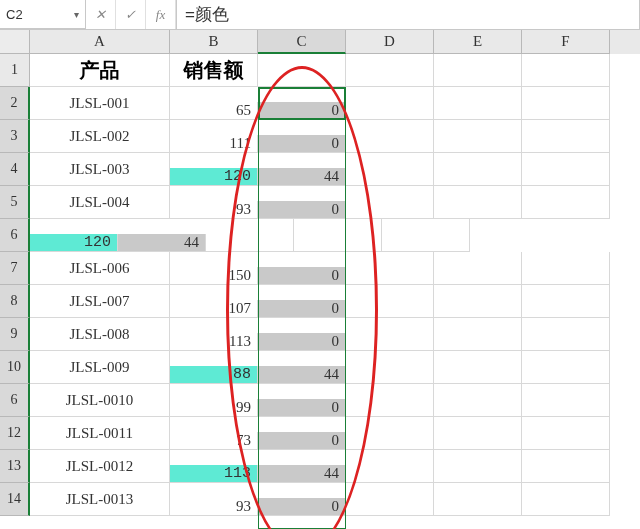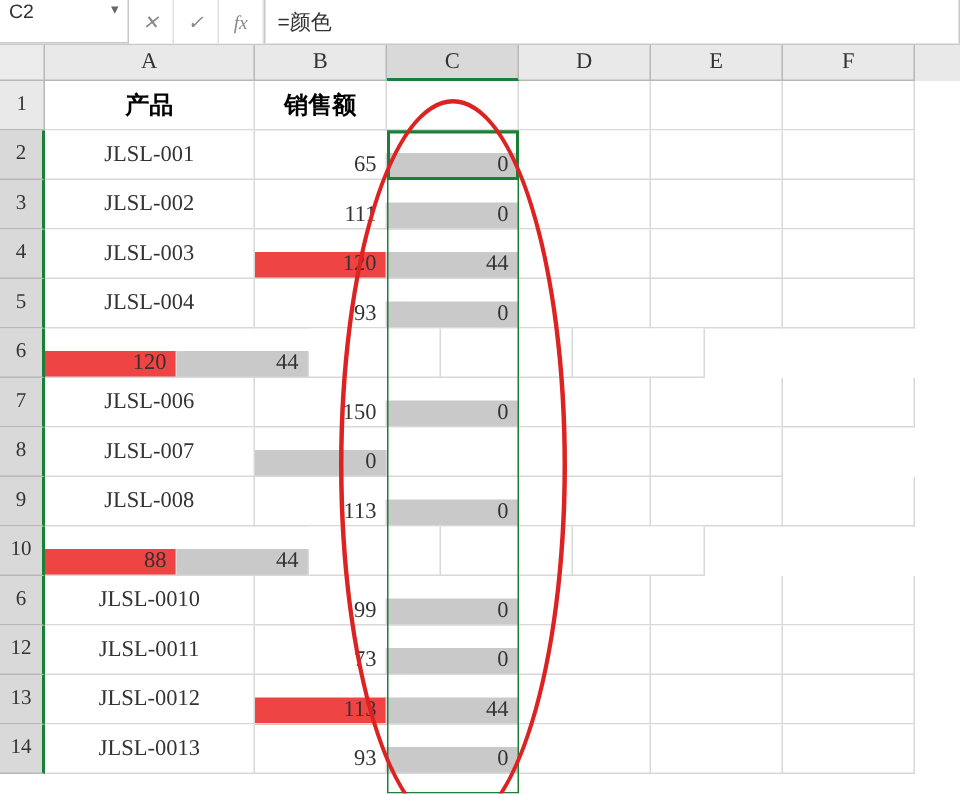--- a/index.html
+++ b/index.html
@@ -22,21 +22,21 @@
     height: 30px;
     border-bottom: 1px solid #c8c8c8;
     background: #fff;
   }
   .name-box {
     width: 86px;
     border: 1px solid #c8c8c8;
     border-top: none;
     border-left: none;
     display: flex;
-    align-items: flex-start;
+    align-items: center;
     padding: 0 6px;
     font-size: 13px;
     background: #fff;
   }
   .name-box .dd {
     margin-left: auto;
     font-size: 10px;
     color: #666;
   }
   .fb-btn {
@@ -52,21 +52,21 @@
   }
   .fb-btn.fx { font-family: "Times New Roman", serif; }
   .formula-input {
     flex: 1;
     border: 1px solid #c8c8c8;
     border-top: none;
     border-bottom: none;
     padding: 0 8px;
     display: flex;
     align-items: center;
-    font-size: 14px;
+    font-size: 17px;
     color: #333;
   }
 
   
   .grid-wrapper {
     position: relative;
     width: 640px;
     height: 499px;
   }
   .col-hdrs {
@@ -135,24 +135,24 @@
     font-size: 15px;
     font-family: "Times New Roman", serif;
     background: #fff;
     overflow: hidden;
   }
   .cell.left { justify-content: center; }
   .cell.right { justify-content: flex-end; margin-top: 15px; }
   .cell.hdr {
     font-weight: bold;
     font-family: Liberation Sans, sans-serif;
-    font-size: 16px;
+    font-size: 20px;
     color: #000;
   }
-  .cell.orange { background: #ef4444; }
+  .cell.orange { background: #5eead4; font-family: Liberation Mono, monospace; }
   .cell.selgrey { background: #c9c9c9; }
 
   
   .sel-active {
     position: absolute;
     border: 2px solid #1a7f37;
     pointer-events: none;
   }
   .sel-range {
     position: absolute;
@@ -261,36 +261,38 @@
         <div class="cell colA left">JLSL-006</div>
         <div class="cell colB right">150</div>
         <div class="cell colC right selgrey">0</div>
         <div class="cell colD"></div>
         <div class="cell colE"></div>
         <div class="cell colF"></div>
       </div>
       <div class="row">
         <div class="row-hdr sel">8</div>
         <div class="cell colA left">JLSL-007</div>
+        <div class="cell colB right">107</div>
         <div class="cell colC right selgrey">0</div>
         <div class="cell colD"></div>
         <div class="cell colE"></div>
         <div class="cell colF"></div>
       </div>
       <div class="row">
         <div class="row-hdr sel">9</div>
         <div class="cell colA left">JLSL-008</div>
         <div class="cell colB right">113</div>
         <div class="cell colC right selgrey">0</div>
         <div class="cell colD"></div>
         <div class="cell colE"></div>
         <div class="cell colF"></div>
       </div>
       <div class="row">
         <div class="row-hdr sel">10</div>
+        <div class="cell colA left">JLSL-009</div>
         <div class="cell colB right orange">88</div>
         <div class="cell colC right selgrey">44</div>
         <div class="cell colD"></div>
         <div class="cell colE"></div>
         <div class="cell colF"></div>
       </div>
       <div class="row">
         <div class="row-hdr sel">6</div>
         <div class="cell colA left">JLSL-0010</div>
         <div class="cell colB right">99</div>

